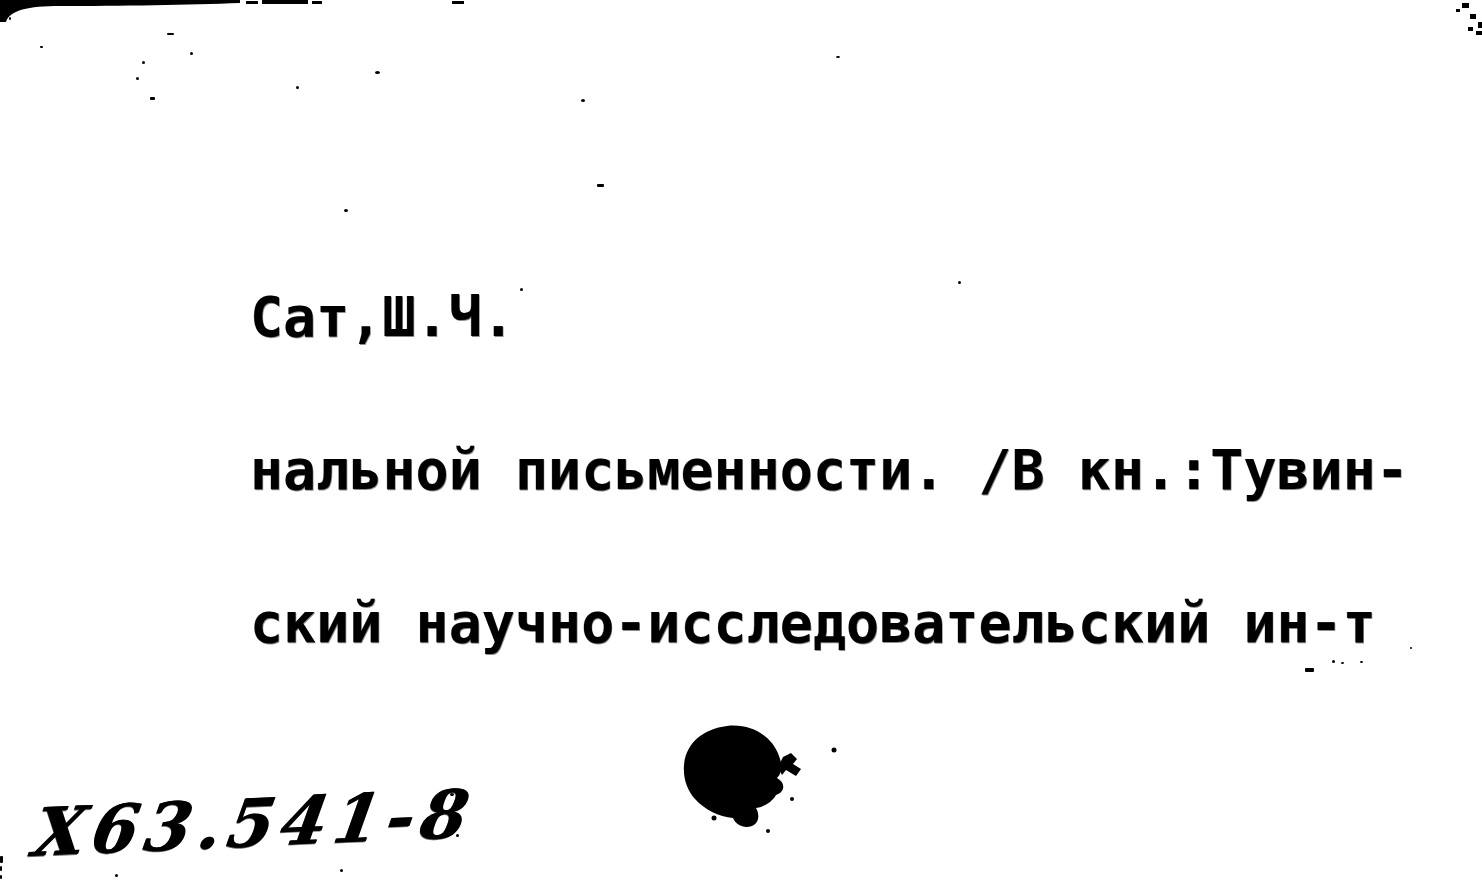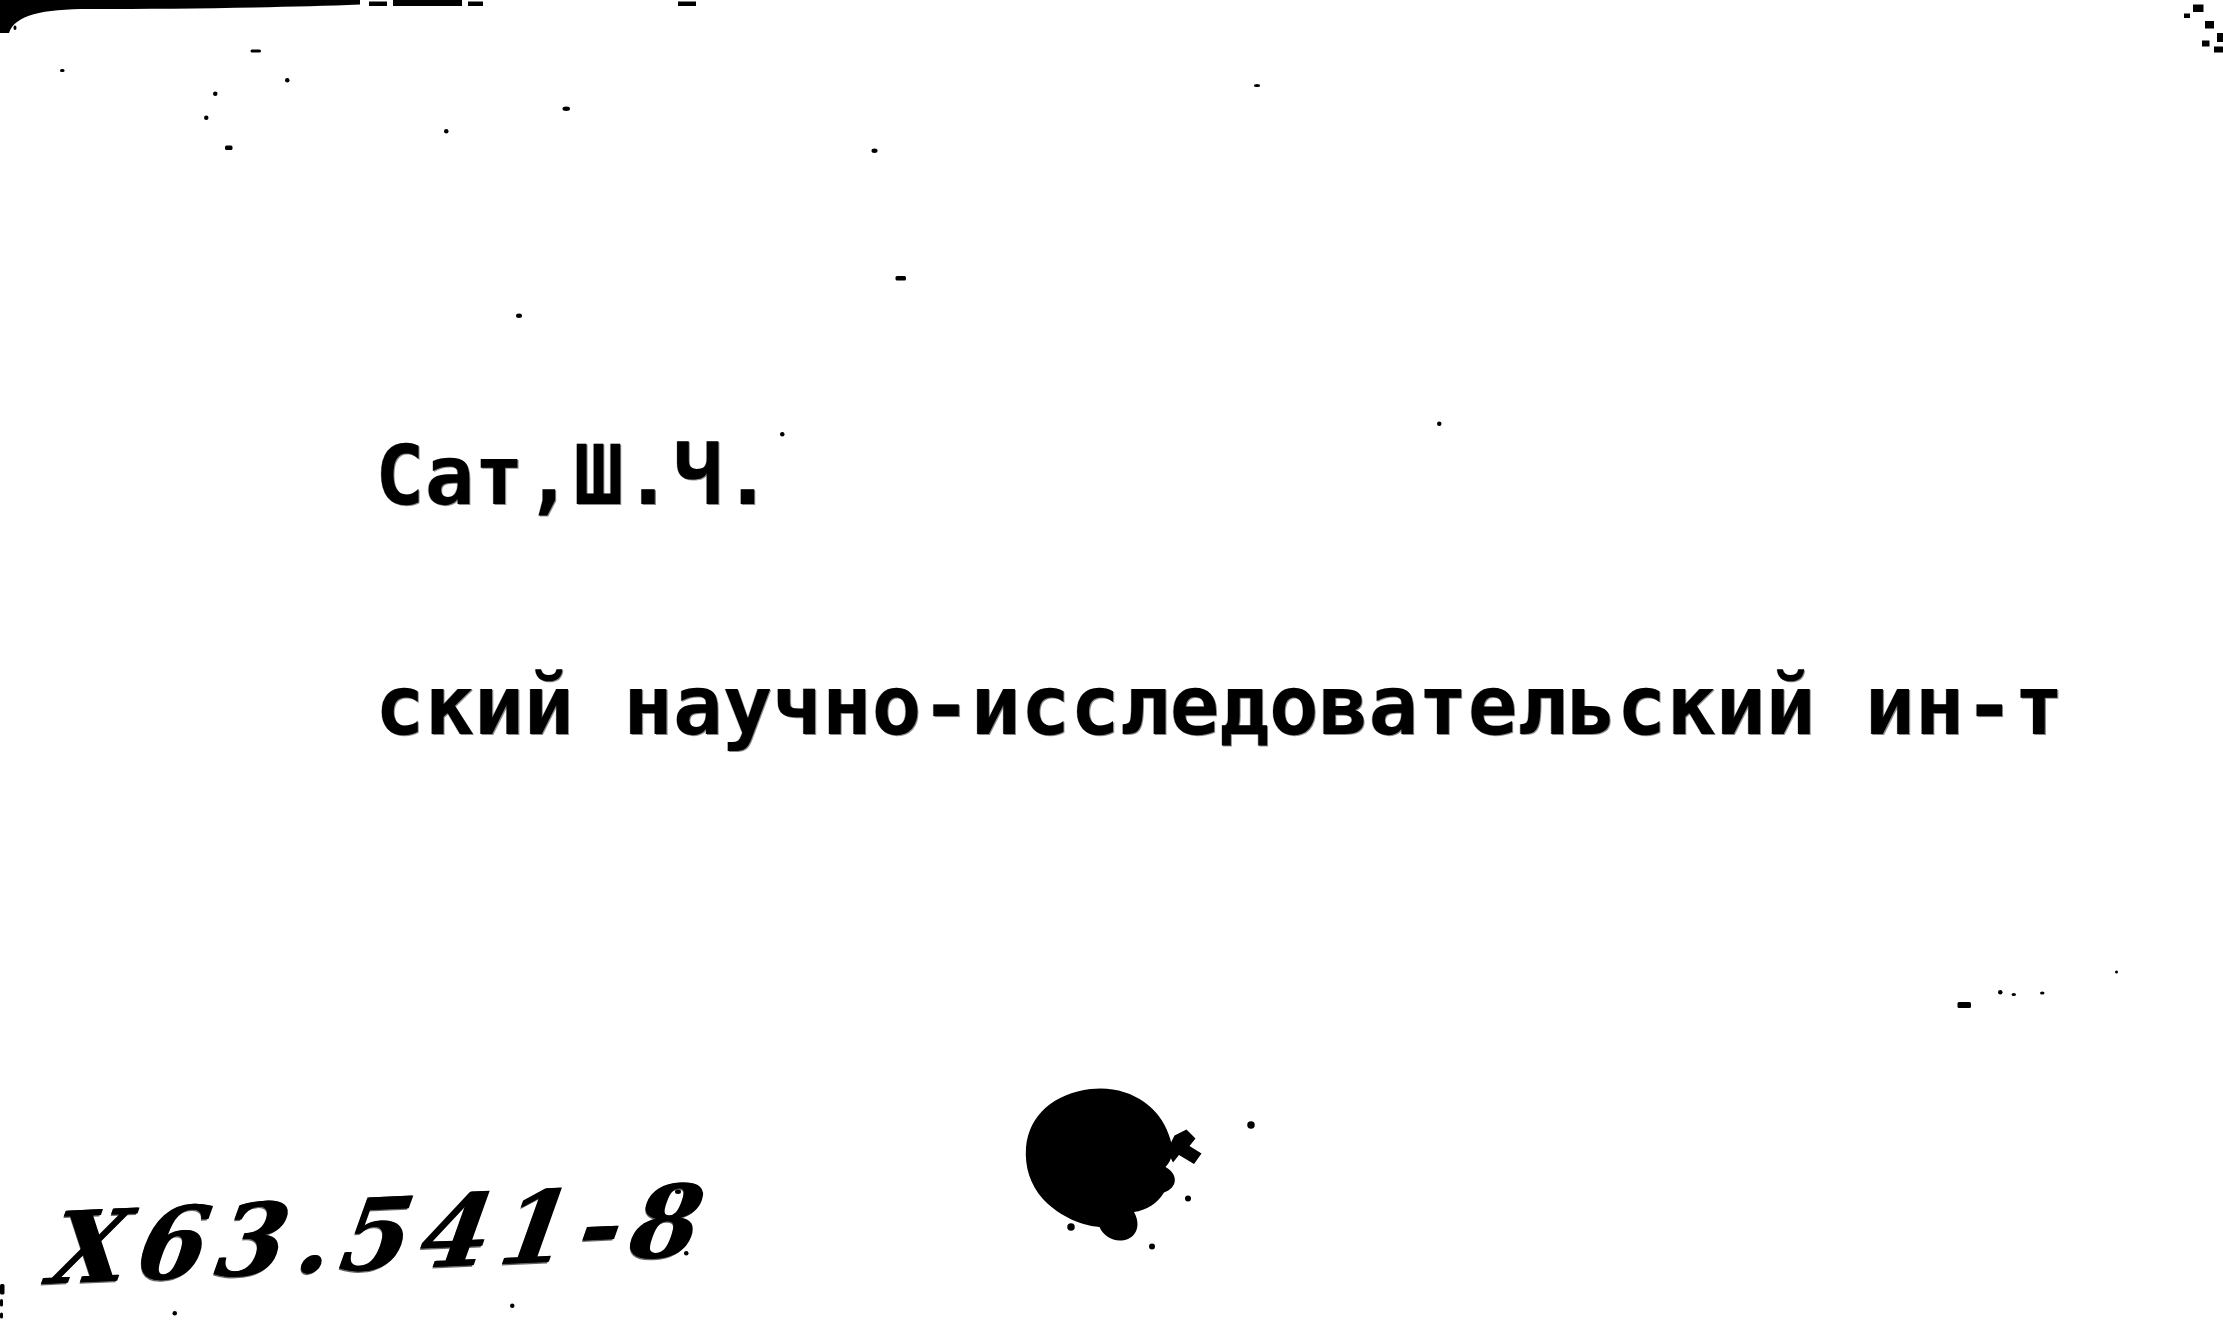--- a/index.html
+++ b/index.html
@@ -81,20 +81,21 @@
       <rect x="1456" y="9" width="4" height="3" fill="#000"></rect>
       <rect x="1470" y="14" width="6" height="5" fill="#000"></rect>
       <rect x="1478" y="22" width="4" height="6" fill="#000"></rect>
       <rect x="1468" y="27" width="5" height="4" fill="#000"></rect>
       <rect x="1476" y="31" width="6" height="4" fill="#000"></rect>
     </g>
   </svg>
 
   <div class="typed">
     <div class="tline">Сат,Ш.Ч.</div>
+    <div class="tline">нальной письменности. /В кн.:Тувин-</div>
     <div class="tline">ский научно-исследовательский ин-т</div>
     
     
     
   </div>
 
   <svg class="blot" viewBox="0 0 220 140" xmlns="http://www.w3.org/2000/svg" aria-hidden="true">
     <path fill="#000" d="M 44 55 C 46 33 63 19 87 16 C 113 13 133 28 139 46
                          C 143 56 142 63 137 68 C 146 73 145 82 136 85
                          C 132 92 124 97 116 98 C 120 105 119 113 112 116

